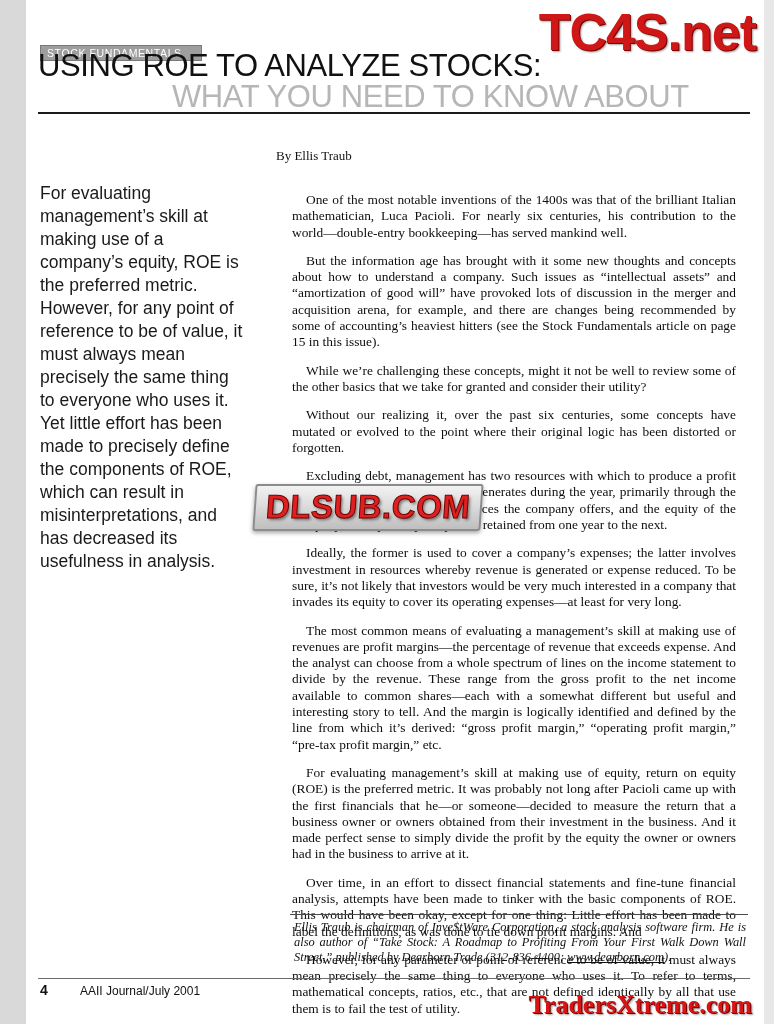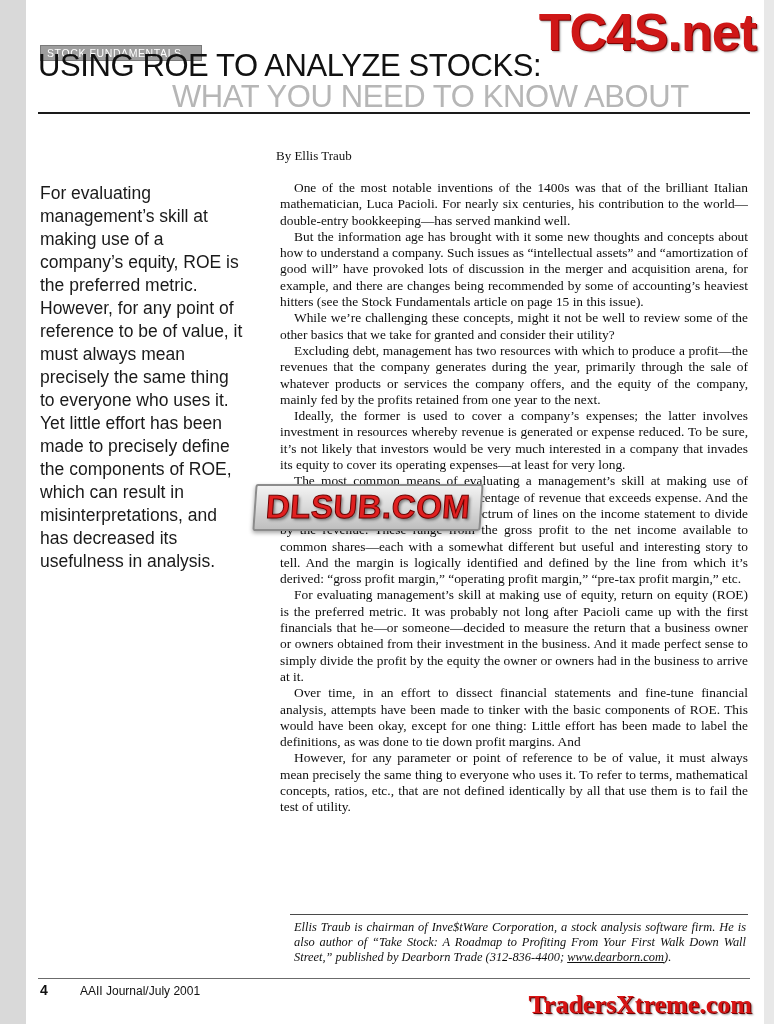--- a/index.html
+++ b/index.html
@@ -98,21 +98,21 @@
   .column {
     position: absolute; left: 254px; top: 180px;
     width: 468px;
     font-family: "Liberation Serif", serif;
     font-size: 13.4px;
     line-height: 16.3px;
     color: #0d0d0d;
     text-align: justify;
   }
   .column p {
-    margin: 0;
+    margin: 12px;
     text-indent: 14px;
   }
   .column p.first { text-indent: 14px; }
 
   
   .bio-rule-top {
     position: absolute; left: 264px; top: 914px;
     width: 458px; height: 1px; background: #4a4a4a;
   }
   .bio {
@@ -196,20 +196,21 @@
   <div class="rule-head"></div>
 
   <div class="byline">By Ellis Traub</div>
 
   <div class="deck">For evaluating management’s skill at making use of a company’s equity, ROE is the preferred metric. However, for any point of reference to be of value, it must always mean precisely the same thing to everyone who uses it. Yet little effort has been made to precisely define the components of ROE, which can result in misinterpretations, and has decreased its usefulness in analysis.</div>
 
   <div class="column">
     <p class="first">One of the most notable inventions of the 1400s was that of the brilliant Italian mathematician, Luca Pacioli. For nearly six centuries, his contribution to the world—double-entry bookkeeping—has served mankind well.</p>
     <p>But the information age has brought with it some new thoughts and concepts about how to understand a company. Such issues as “intellectual assets” and “amortization of good will” have provoked lots of discussion in the merger and acquisition arena, for example, and there are changes being recommended by some of accounting’s heaviest hitters (see the Stock Fundamentals article on page 15 in this issue).</p>
     <p>While we’re challenging these concepts, might it not be well to review some of the other basics that we take for granted and consider their utility?</p>
+    <p>Without our realizing it, over the past six centuries, some concepts have mutated or evolved to the point where their original logic has been distorted or forgotten.</p>
     <p>Excluding debt, management has two resources with which to produce a profit—the revenues that the company generates during the year, primarily through the sale of whatever products or services the company offers, and the equity of the company, mainly fed by the profits retained from one year to the next.</p>
     <p>Ideally, the former is used to cover a company’s expenses; the latter involves investment in resources whereby revenue is generated or expense reduced. To be sure, it’s not likely that investors would be very much interested in a company that invades its equity to cover its operating expenses—at least for very long.</p>
     <p>The most common means of evaluating a management’s skill at making use of revenues are profit margins—the percentage of revenue that exceeds expense. And the analyst can choose from a whole spectrum of lines on the income statement to divide by the revenue. These range from the gross profit to the net income available to common shares—each with a somewhat different but useful and interesting story to tell. And the margin is logically identified and defined by the line from which it’s derived: “gross profit margin,” “operating profit margin,” “pre-tax profit margin,” etc.</p>
     <p>For evaluating management’s skill at making use of equity, return on equity (ROE) is the preferred metric. It was probably not long after Pacioli came up with the first financials that he—or someone—decided to measure the return that a business owner or owners obtained from their investment in the business. And it made perfect sense to simply divide the profit by the equity the owner or owners had in the business to arrive at it.</p>
     <p>Over time, in an effort to dissect financial statements and fine-tune financial analysis, attempts have been made to tinker with the basic components of ROE. This would have been okay, except for one thing: Little effort has been made to label the definitions, as was done to tie down profit margins. And</p>
     <p>However, for any parameter or point of reference to be of value, it must always mean precisely the same thing to everyone who uses it. To refer to terms, mathematical concepts, ratios, etc., that are not defined identically by all that use them is to fail the test of utility.</p>
   </div>
 
   <div class="bio-rule-top"></div>
   <div class="bio">

